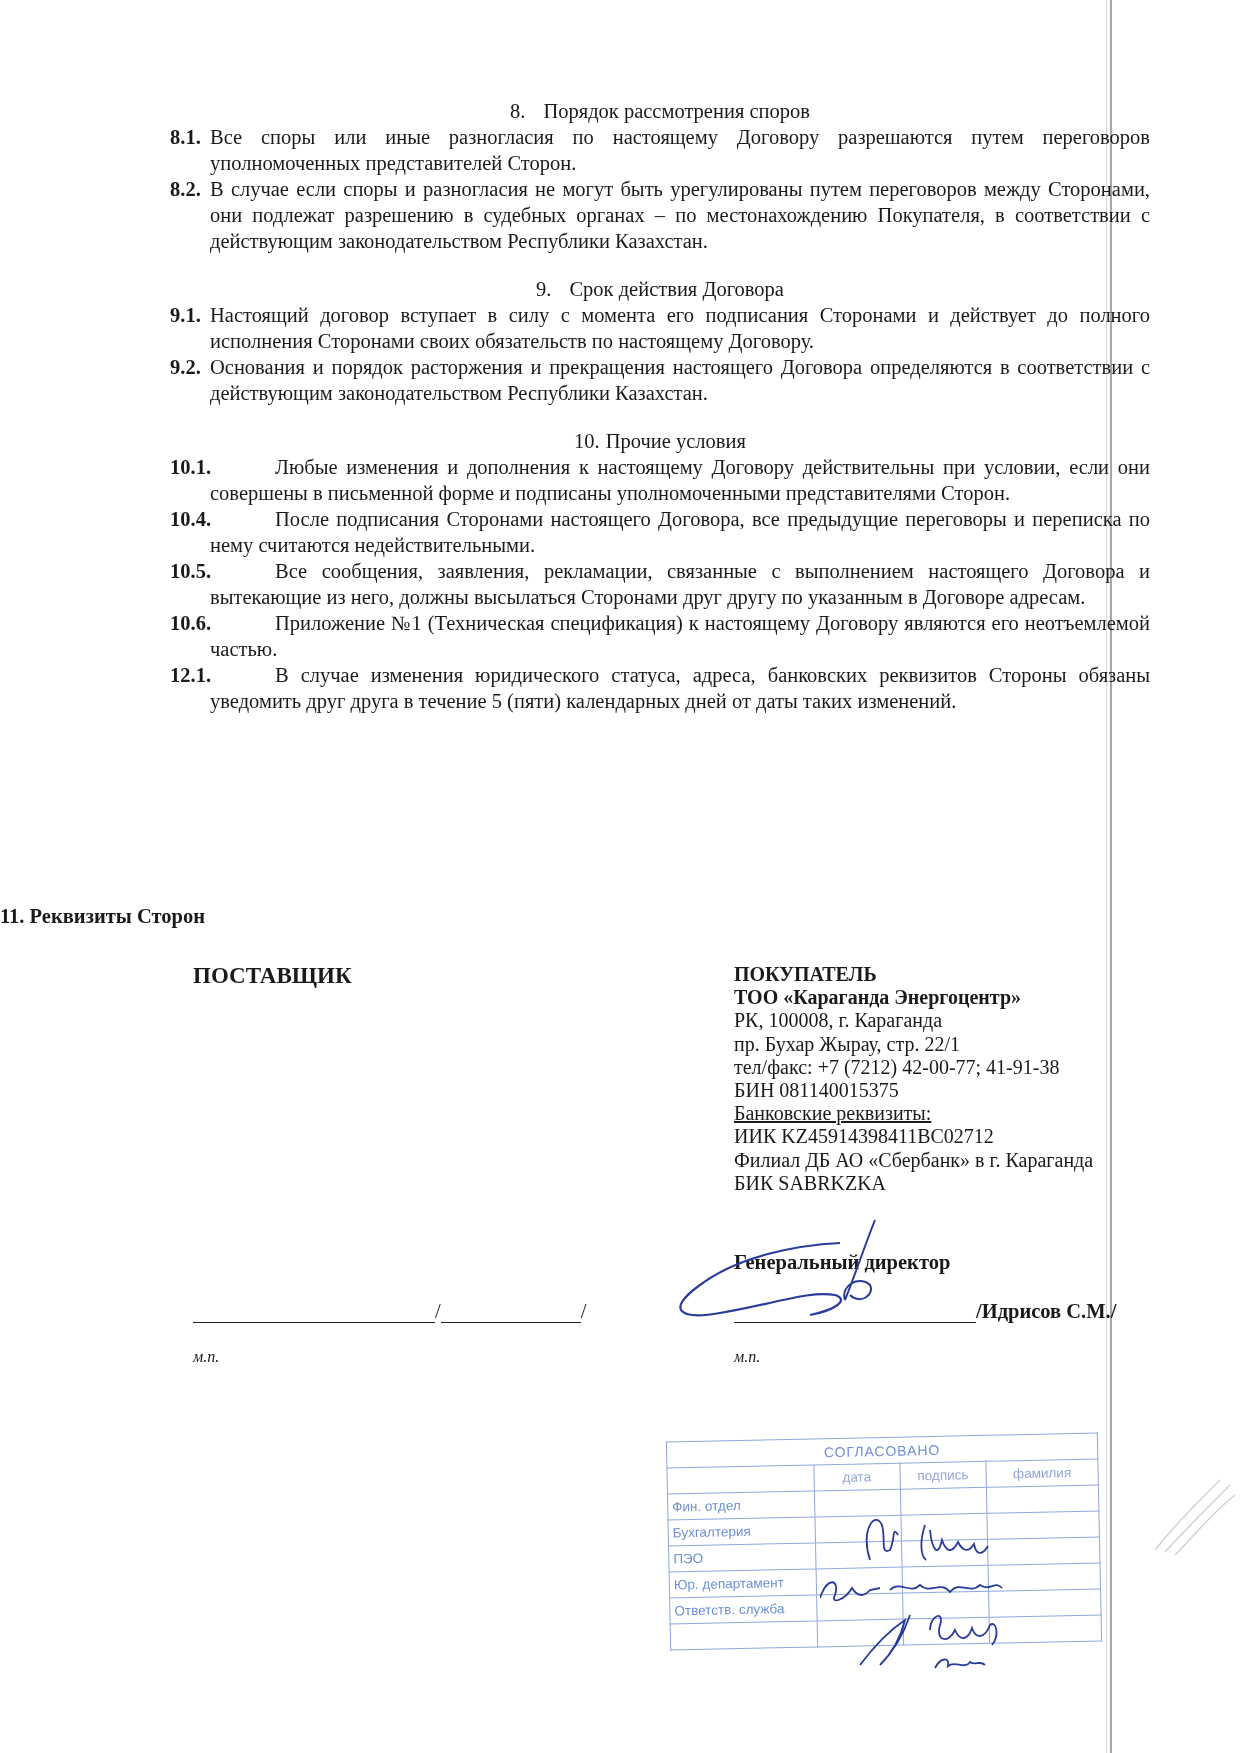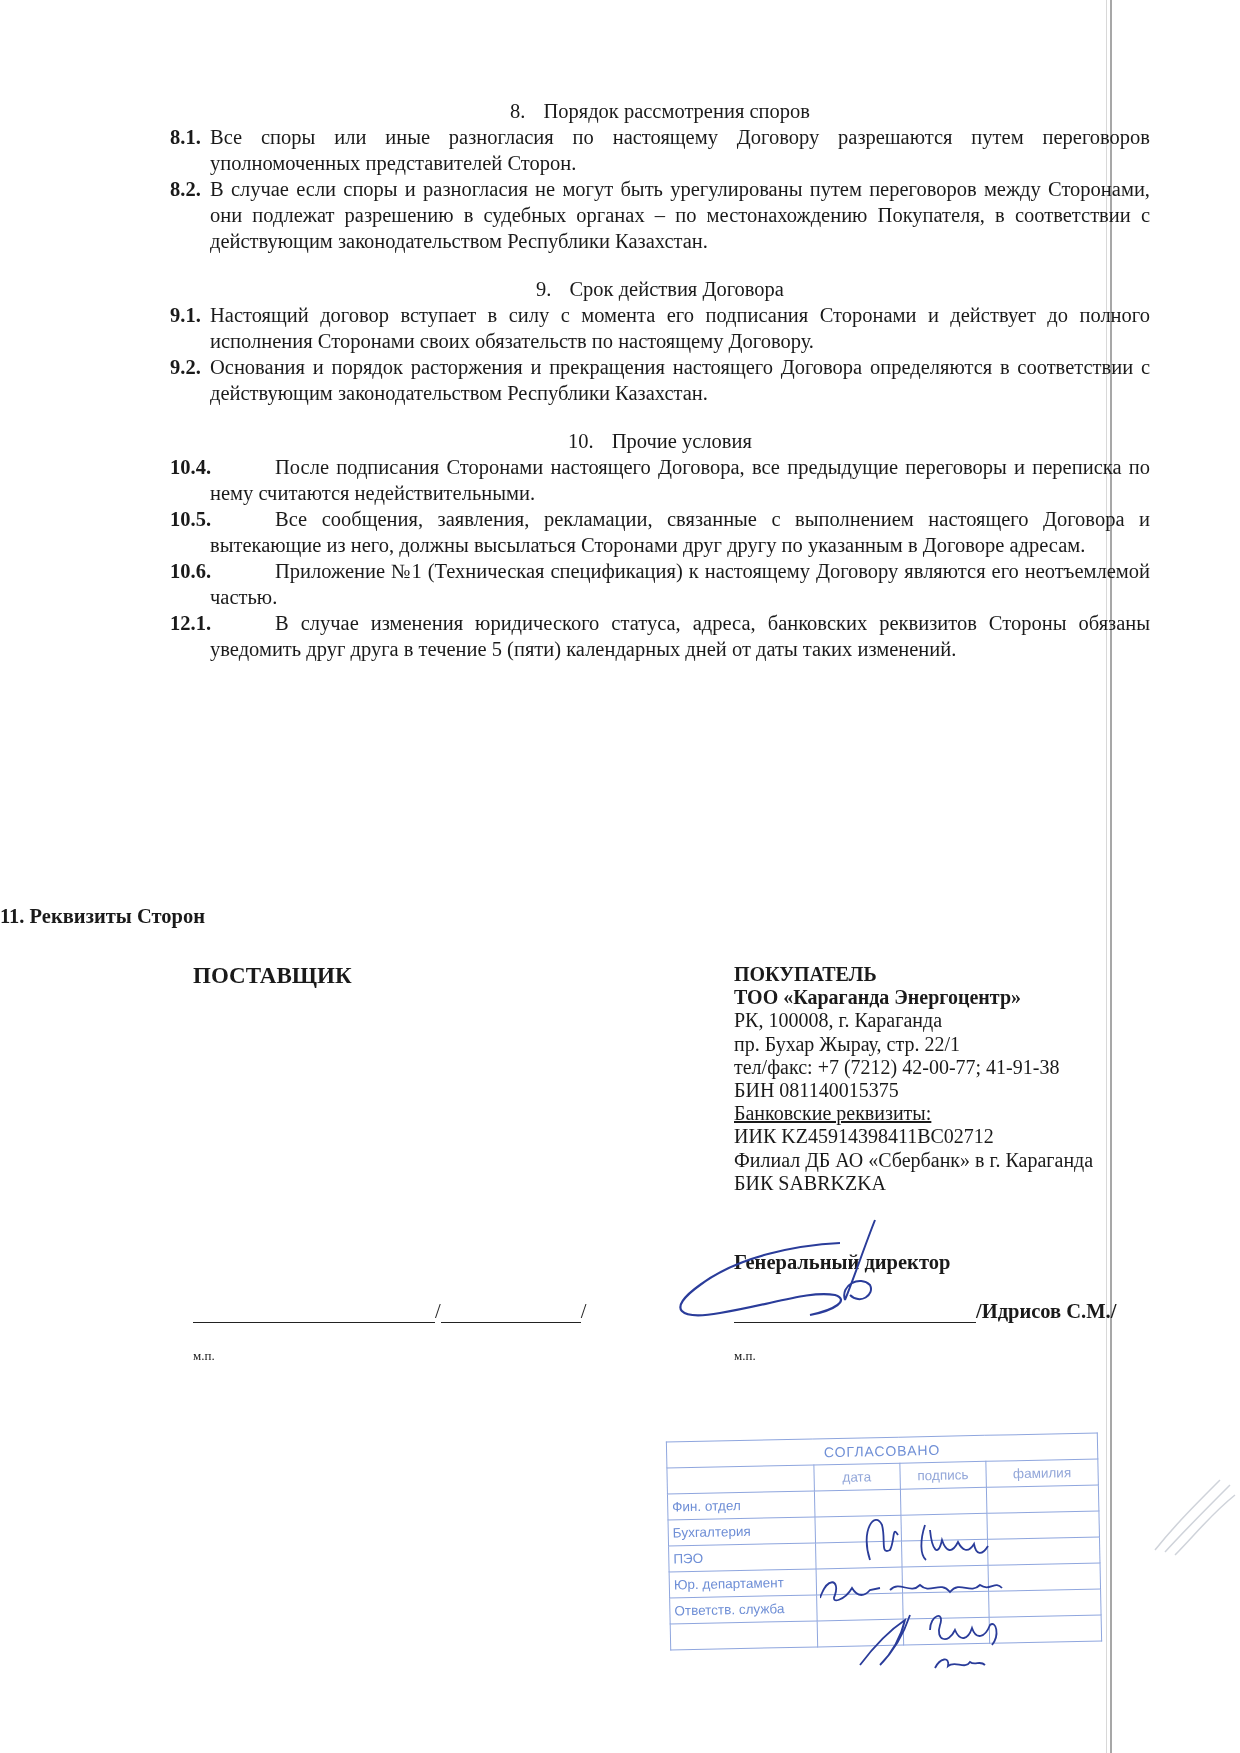--- a/index.html
+++ b/index.html
@@ -20,21 +20,21 @@
     .s10 .cnum { position: absolute; left: 0; top: 0; width: 60px; }
     .s10 .ctext { display: block; text-indent: 65px; margin-left: -40px; padding-left: 40px; }
     .gap { height: 22px; }
     .supplier { position: absolute; left: 193px; top: 963px; font-size: 23px; font-weight: bold; }
     .buyer { position: absolute; left: 734px; top: 963px; font-size: 20px; line-height: 23.2px; }
     .buyer .b { font-weight: bold; }
     .buyer .u { text-decoration: underline; }
     .dir { position: absolute; left: 734px; top: 1251px; font-size: 20.5px; font-weight: bold; }
     .sig-left { position: absolute; left: 193px; top: 1300px; font-size: 20.5px; }
     .sig-line { display: inline-block; border-bottom: 1.5px solid #222; height: 22px; vertical-align: bottom; }
-    .mp { position: absolute; font-size: 13px; }
+    .mp { position: absolute; font-style: italic; font-size: 16px; }
     .sig-right { position: absolute; left: 734px; top: 1300px; font-size: 20.5px; font-weight: bold; }
     .signature { position: absolute; left: 660px; top: 1215px; }
     .stamp { position: absolute; left: 668px; top: 1437px; width: 432px; transform: rotate(-1.2deg); color: #6f8fd6; font-family: "Liberation Sans", "DejaVu Sans", sans-serif; }
     .stamp table { border-collapse: collapse; width: 100%; }
     .stamp td { border: 1.5px solid #8fa6de; height: 25px; padding: 0 4px; font-size: 13.5px; }
     .stamp .hdr td { text-align: center; color: #93a7d9; }
     .stamp .title { text-align: center; font-size: 14px; letter-spacing: 1px; }
     .stamp .faint { color: #b9c5e6; }
     .stamp-sigs { position: absolute; left: 820px; top: 1480px; }
     .margin-scribble { position: absolute; left: 1150px; top: 1470px; }
@@ -69,21 +69,25 @@
       </div>
     <div class="clause">
         <span class="cnum">9.2.</span>
         <span class="ctext">Основания и порядок расторжения и прекращения настоящего Договора определяются в соответствии с действующим законодательством Республики Казахстан.</span>
       </div>
   </div>
 
   <div class="gap"></div>
 
   <div class="s10">
-    <p class="sec-title"><span class="num" style="">10.</span><span>Прочие условия</span></p>
+    <p class="sec-title"><span class="num" style="margin-right:6px">10.</span><span>Прочие условия</span></p>
+    <div class="clause">
+        <span class="cnum">10.1.</span>
+        <span class="ctext">Любые изменения и дополнения к настоящему Договору действительны при условии, если они совершены в письменной форме и подписаны уполномоченными представителями Сторон.</span>
+      </div>
     <div class="clause">
         <span class="cnum">10.4.</span>
         <span class="ctext">После подписания Сторонами настоящего Договора, все предыдущие переговоры и переписка по нему считаются недействительными.</span>
       </div>
     <div class="clause">
         <span class="cnum">10.5.</span>
         <span class="ctext">Все сообщения, заявления, рекламации, связанные с выполнением настоящего Договора и вытекающие из него, должны высылаться Сторонами друг другу по указанным в Договоре адресам.</span>
       </div>
     <div class="clause">
         <span class="cnum">10.6.</span>

